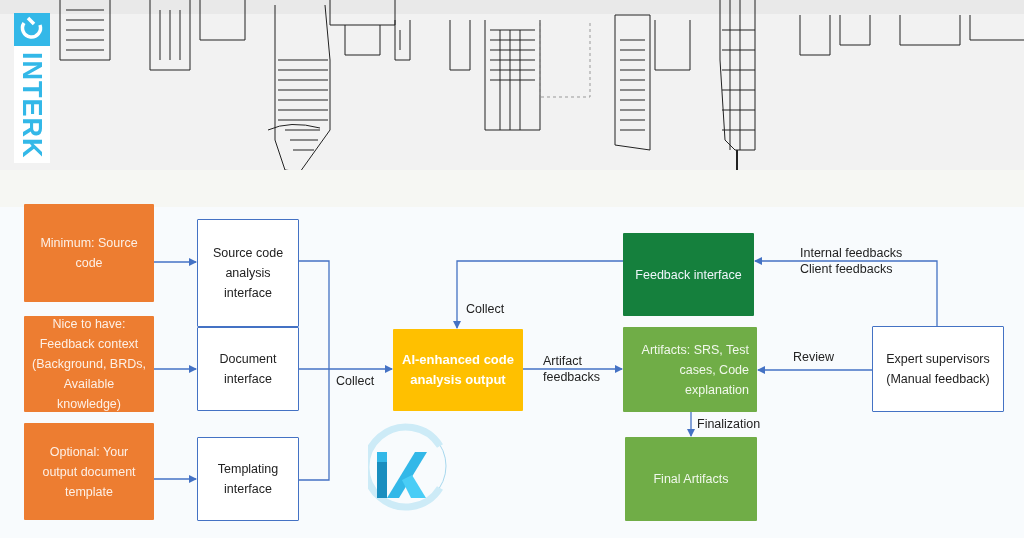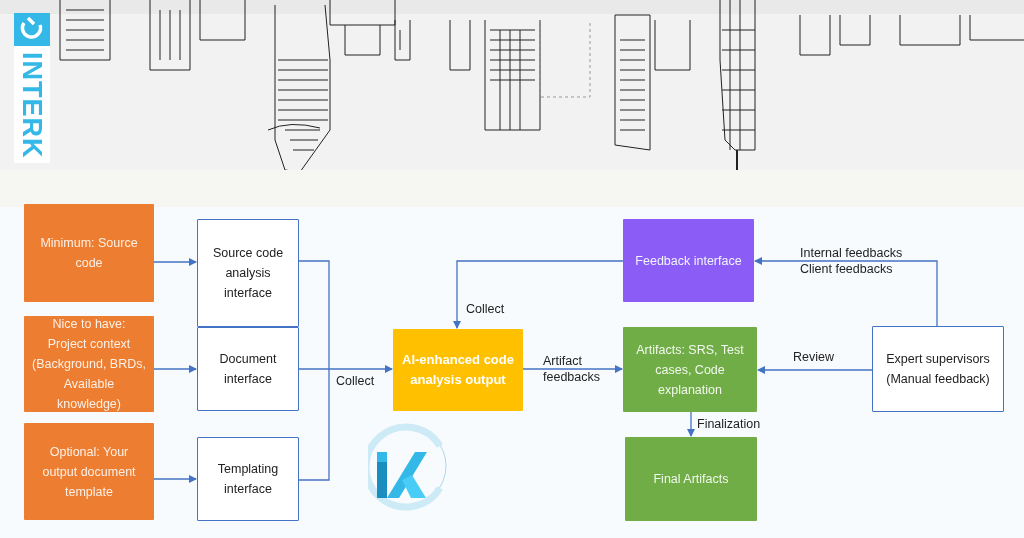--- a/index.html
+++ b/index.html
@@ -4,22 +4,22 @@
 <style>
   html, body { margin:0; padding:0; }
   body { width:1024px; height:538px; position:relative; overflow:hidden; background:#fcfdfe; font-family:"Liberation Sans", sans-serif; }
   .hero { position:absolute; left:0; top:0; width:1024px; height:170px; background:#f2f2f2; overflow:hidden; }
   .band { position:absolute; left:0; top:170px; width:1024px; height:37px; background:#f6f7f3; }
   .canvas { position:absolute; left:0; top:207px; width:1024px; height:331px; background:#f8fbfd; }
   .box { position:absolute; box-sizing:border-box; border-radius:1px; display:flex; align-items:center; justify-content:center; text-align:center; font-size:12.5px; line-height:20px; padding:20px 8px; }
   .orange { background:#ed7d31; color:#fdf0e6; }
   .outline { background:#ffffff; border:1.3px solid #4472c4; color:#222; }
   .yellow { background:#ffc000; color:#fff; font-weight:bold; font-size:13px; }
-  .blue { background:#8b5cf6; color:#f0f6fc; }
-  .green { background:#70ad47; color:#f1f8ec; }
+  .blue { background:#15803d; color:#f0f6fc;margin-top:14px; }
+  .green { background:#70ad47; color:#f1f8ec;text-align:right; }
   .lbl { position:absolute; font-size:12.5px; line-height:15px; color:#222; white-space:nowrap;text-align:center; }
   svg.lines { position:absolute; left:0; top:0; width:1024px; height:538px; pointer-events:none; }
   .interk { position:absolute; left:14px; top:13px; width:36px; height:150px; background:#fff; }
   .interk .sq { position:absolute; left:0; top:0; width:36px; height:33px; background:#33b8e8; }
   .interk .word { position:absolute; left:2px; top:36px; width:32px; height:112px; writing-mode:vertical-rl; color:#33b8e8; font-weight:bold; font-size:27px; letter-spacing:1px; line-height:32px; text-align:center; }
   .kode { position:absolute; left:368px; top:418px; width:220px; height:96px; }
 </style>
 </head>
 <body>
 
@@ -75,21 +75,21 @@
     <line x1="872" y1="370" x2="758" y2="370" marker-end="url(#arr)"></line>
     <polyline points="937,326 937,261 755,261" marker-end="url(#arr)"></polyline>
     <line x1="691" y1="412" x2="691" y2="436" marker-end="url(#arr)"></line>
   </g>
 </svg>
 
 <div class="box orange" style="left:24px;top:204px;width:130px;height:98px">
     <span>Minimum: Source code</span>
   </div>
 <div class="box orange" style="left:24px;top:316px;width:130px;height:96px">
-    <span>Nice to have: Project context (Background, BRDs, Available knowledge)</span>
+    <span>Nice to have: Feedback context (Background, BRDs, Available knowledge)</span>
   </div>
 <div class="box orange" style="left:24px;top:423px;width:130px;height:97px">
     <span>Optional: Your output document template</span>
   </div>
 
 <div class="box outline" style="left:197px;top:219px;width:102px;height:108px">
     <span>Source code analysis interface</span>
   </div>
 <div class="box outline" style="left:197px;top:327px;width:102px;height:84px">
     <span>Document interface</span>

